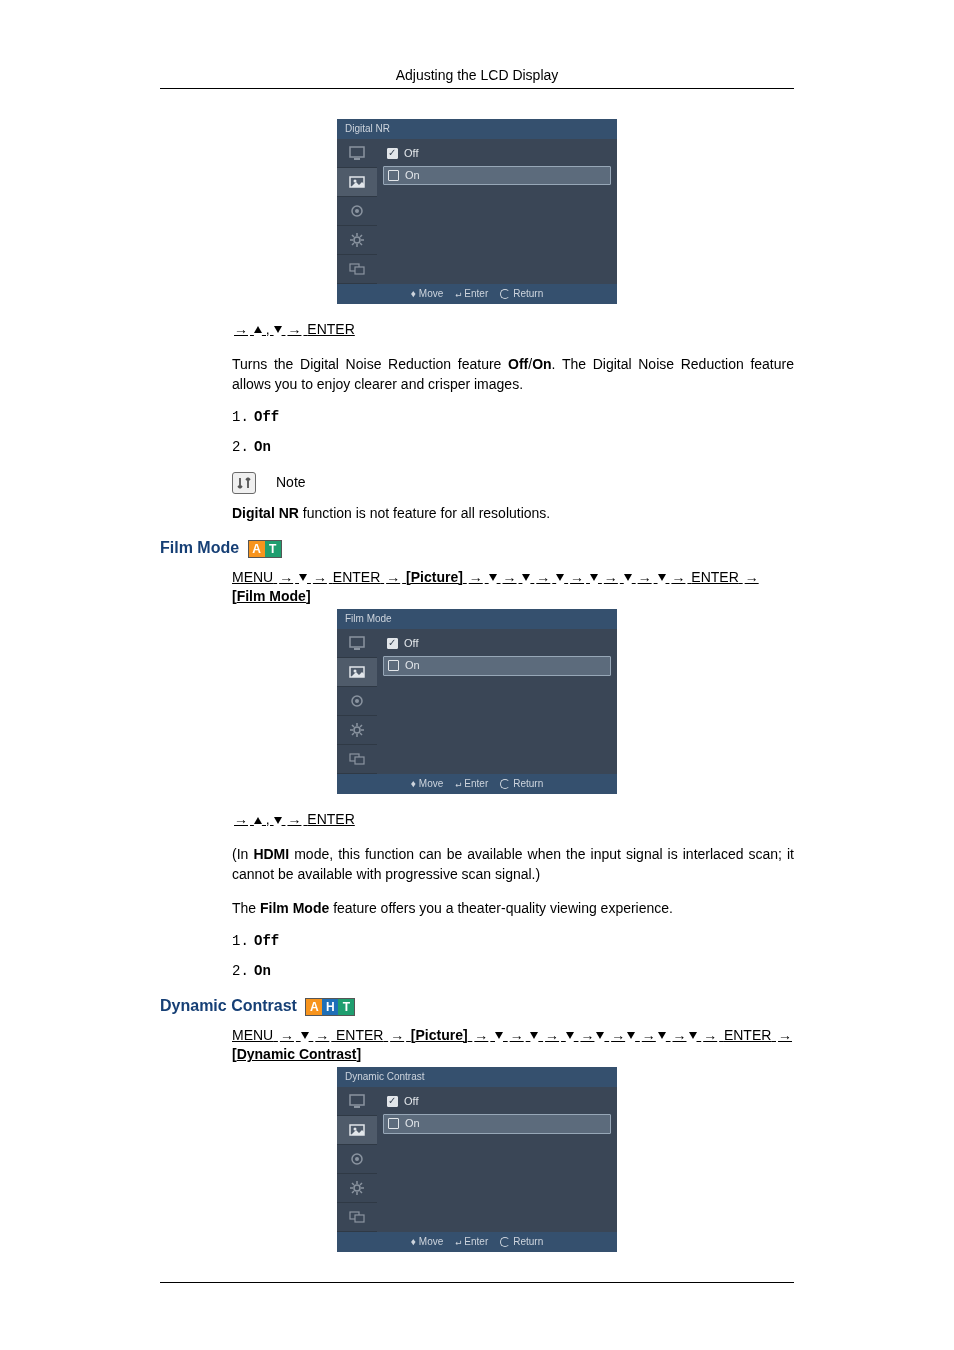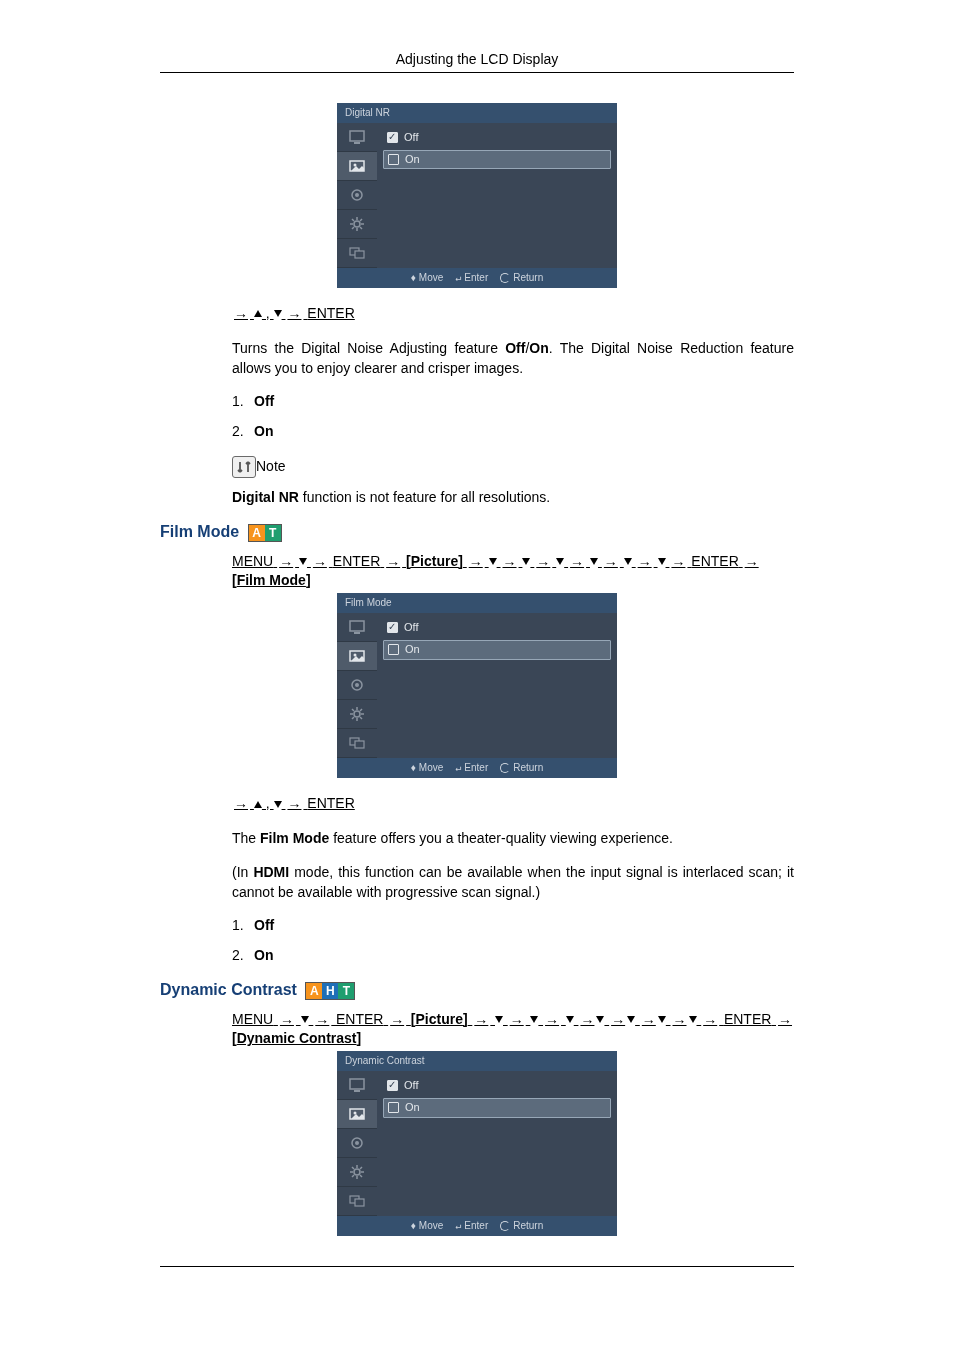--- a/index.html
+++ b/index.html
@@ -6,21 +6,21 @@
     margin: 0;
     padding: 0;
     font-family: Arial, sans-serif;
     background: #fff;
     color: #000;
     font-size: 14px;
     line-height: 1.4;
   }
   .page {
     width: 854px;
-    margin: 0 auto;
+    margin: 16px auto;
     padding: 50px 110px 40px 110px;
     box-sizing: border-box;
   }
   .header-title {
     text-align: center;
     font-size: 14px;
     margin-bottom: 2px;
   }
   .rule {
     border: none;
@@ -147,35 +147,36 @@
   }
   .arrow { margin: 0 2px; }
   p.body {
     text-align: justify;
     margin: 0 0 14px 0;
   }
   ol.numlist {
     list-style: none;
     padding-left: 0;
     margin: 0 0 14px 0;
+    font-family: Liberation Mono, monospace;
   }
   ol.numlist li {
     margin-bottom: 10px;
   }
   ol.numlist li .num {
     display: inline-block;
     width: 22px;
   }
   .bold {
     font-weight: bold;
   }
   .note-row {
     display: flex;
     align-items: center;
-    gap: 0;
+    gap: 20px;
     margin-bottom: 10px;
   }
   .note-icon {
     width: 22px;
     height: 20px;
     border: 1px solid #6a6a6a;
     border-radius: 3px;
     display: flex;
     align-items: center;
     justify-content: center;
@@ -306,21 +307,21 @@
         </span>
     </div>
   </div>
 
   <div class="indent">
     <div class="nav-line">
       <span class="arrow">→</span> <span class="triangle-up"></span> , <span class="triangle-down"></span> <span class="arrow">→</span> <span>ENTER</span>
     </div>
 
     <p class="body">
-      <span>Turns the Digital Noise Adjusting feature </span><span class="bold">Off</span><span>/</span><span class="bold">On</span><span>. The Digital Noise Reduction feature allows you to enjoy clearer and crisper images.</span>
+      <span>Turns the Digital Noise Reduction feature </span><span class="bold">Off</span><span>/</span><span class="bold">On</span><span>. The Digital Noise Reduction feature allows you to enjoy clearer and crisper images.</span>
     </p>
 
     <ol class="numlist">
       <li><span class="num">1.</span><span class="bold">Off</span></li>
       <li><span class="num">2.</span><span class="bold">On</span></li>
     </ol>
 
     <div class="note-row">
       <span class="note-icon">
         <svg width="16" height="14">
@@ -418,25 +419,25 @@
         </span>
     </div>
   </div>
 
   <div class="indent">
     <div class="nav-line">
       <span class="arrow">→</span> <span class="triangle-up"></span> , <span class="triangle-down"></span> <span class="arrow">→</span> <span>ENTER</span>
     </div>
 
     <p class="body">
+      <span>(In </span><span class="bold">HDMI</span><span> mode, this function can be available when the input signal is interlaced scan; it cannot be available with progressive scan signal.)</span>
+    </p>
+
+    <p class="body">
       <span>The </span><span class="bold">Film Mode</span><span> feature offers you a theater-quality viewing experience.</span>
-    </p>
-
-    <p class="body">
-      <span>(In </span><span class="bold">HDMI</span><span> mode, this function can be available when the input signal is interlaced scan; it cannot be available with progressive scan signal.)</span>
     </p>
 
     <ol class="numlist">
       <li><span class="num">1.</span><span class="bold">Off</span></li>
       <li><span class="num">2.</span><span class="bold">On</span></li>
     </ol>
 
     <h2 class="section">
       <span>Dynamic Contrast</span>
       <span class="mode-badges">

